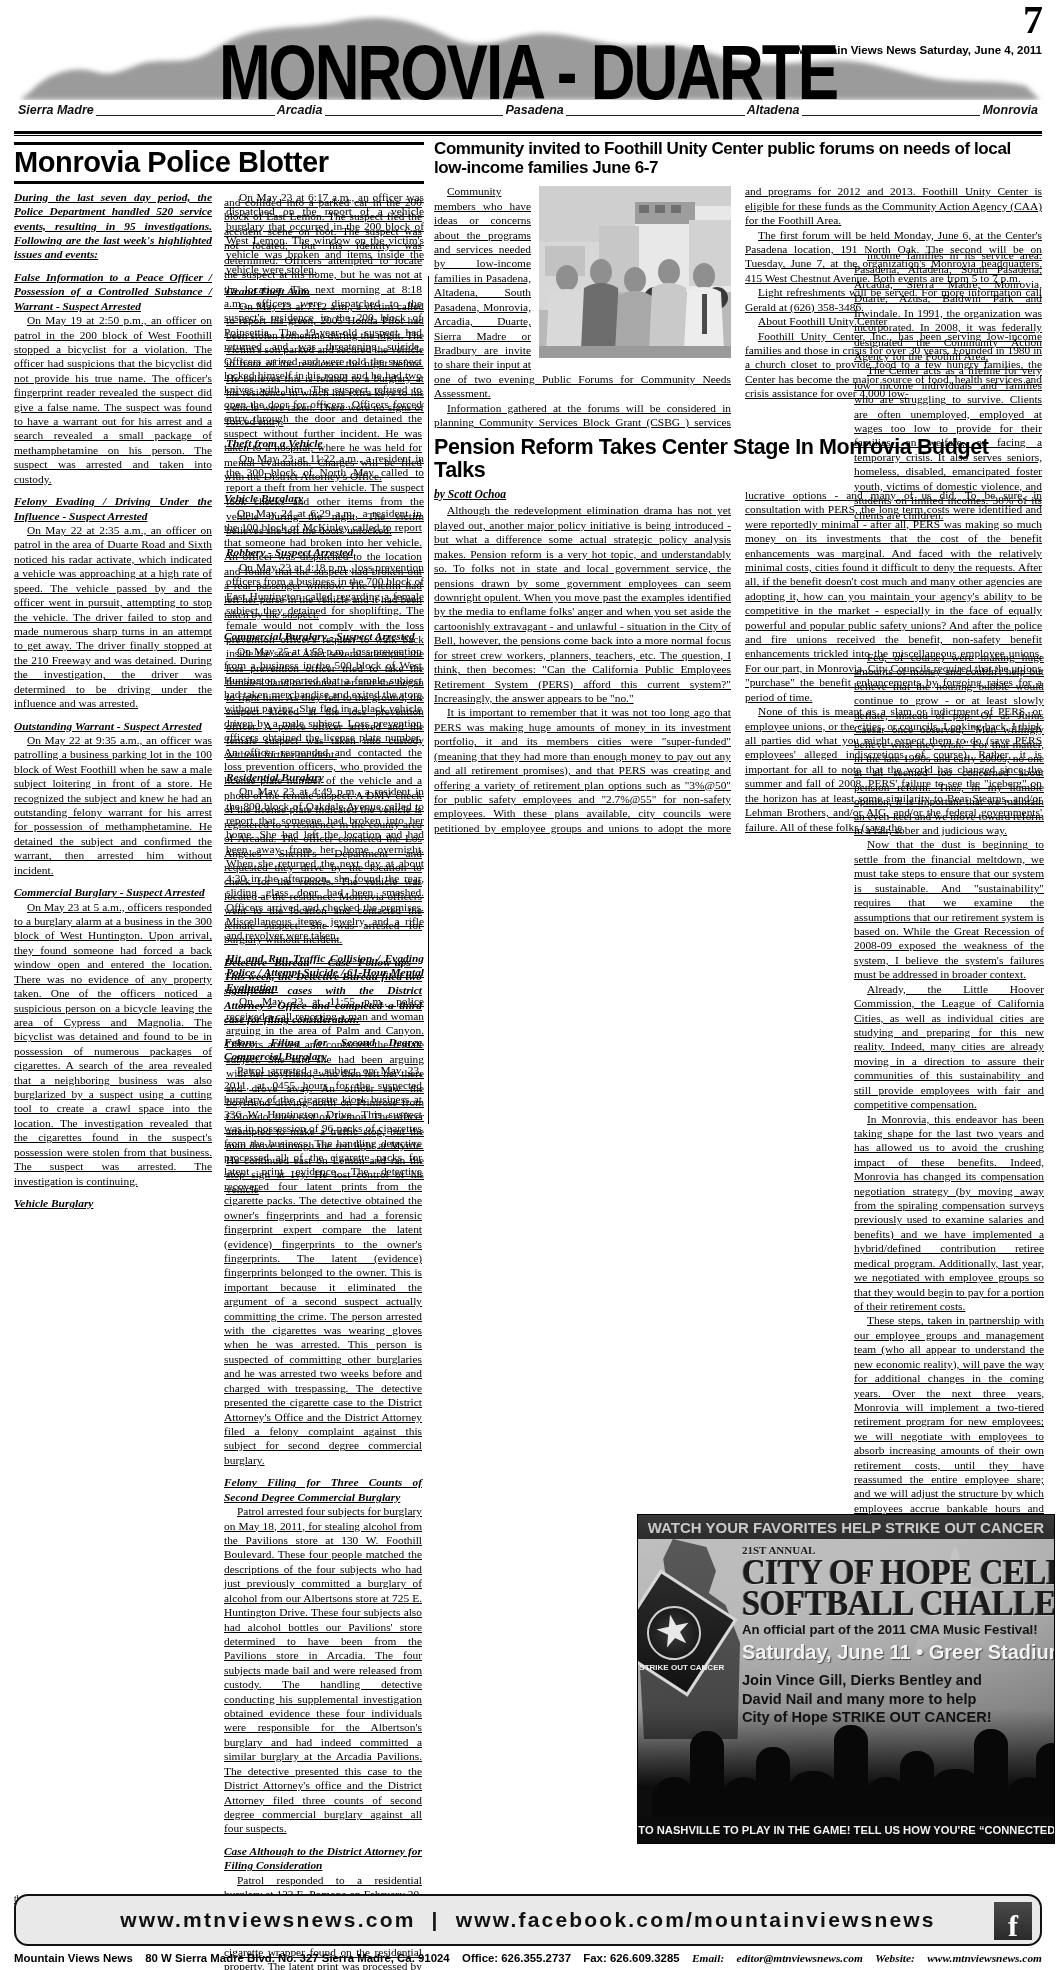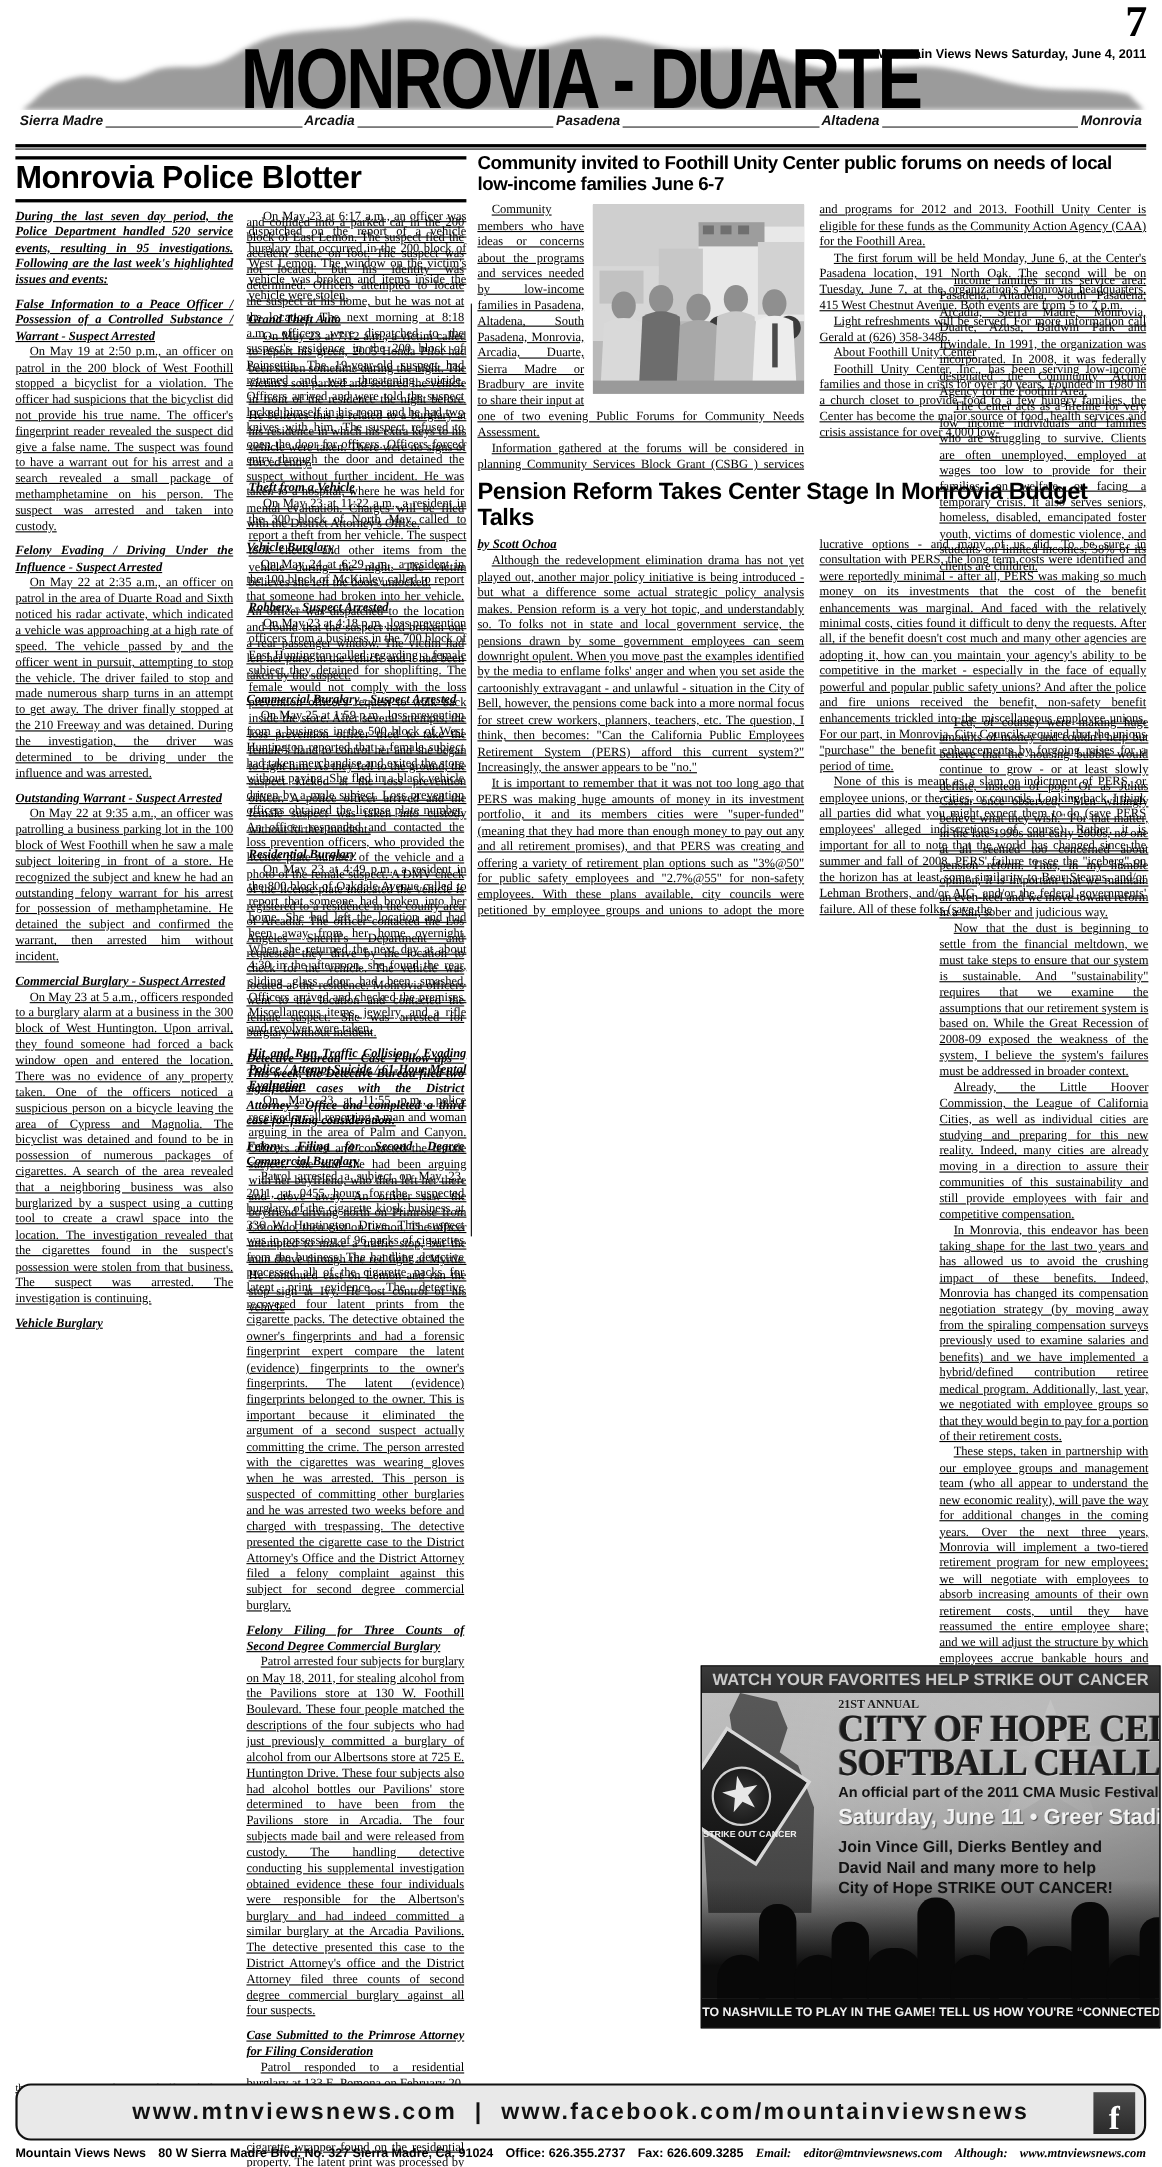--- a/index.html
+++ b/index.html
@@ -169,21 +169,21 @@
     font-size:8px; font-weight:bold; color:#f0f0f0;
     transform:rotate(12deg);
     white-space:nowrap;
   }
   .ad-ball {
     position:absolute; left:2px; bottom:12px; width:20px; height:20px; border-radius:50%;
     background:radial-gradient(circle at 35% 30%,#fff,#cfcfcf);
     border:1px solid #888;
   }
 
-  .ad-text { position:absolute; left:124px; top:6px; right:8px; }
+  .ad-text { position:absolute; left:104px; top:6px; right:8px; }
   .ad-annual {
     font-family:"Liberation Serif", serif;
     font-weight:bold; font-size:11px; color:#1a1a1a;
     letter-spacing:0px; line-height:1;
     text-shadow:0 1px 0 rgba(255,255,255,.35);
   }
   .ad-title1, .ad-title2 {
     font-family:"Liberation Serif", serif;
     font-weight:bold;
     font-size:33px;
@@ -418,21 +418,21 @@
   <p class="body noind">and collided into a parked car in the 200 block of East Lemon. The suspect fled the accident scene on foot. The suspect was not located, but his identity was determined. Officers attempted to locate the suspect at his home, but he was not at the location. The next morning at 8:18 a.m., officers were dispatched to the suspect's residence in the 200 block of Poinsettia. The 19-year-old suspect had returned and was threatening suicide. Officers arrived and were told the suspect locked himself in his room and he had two knives with him. The suspect refused to open the door for officers. Officers forced entry through the door and detained the suspect without further incident. He was taken to a hospital, where he was held for mental evaluation. Charges will be filed with the District Attorney's Office.</p>
   <p class="subhead body">Vehicle Burglary</p>
   <p class="body">On May 24 at 6:29 a.m., a resident in the 100 block of McKinley called to report that someone had broken into her vehicle. An officer was dispatched to the location and found that the suspect had broken out a rear passenger window. The victim had left her purse in the vehicle and it had been taken by the suspect.</p>
   <p class="subhead body">Commercial Burglary - Suspect Arrested</p>
   <p class="body">On May 25 at 1:59 p.m., loss prevention from a business in the 500 block of West Huntington reported that a female subject had taken merchandise and exited the store without paying. She fled in a black vehicle driven by a male subject. Loss prevention officers obtained the license plate number. An officer responded and contacted the loss prevention officers, who provided the license plate number of the vehicle and a photo of the female suspect. A DMV check of the license plate indicated the vehicle is registered to a residence in the county area of Arcadia. The officer contacted the Los Angeles Sheriff's Department and requested they drive by the location to check for the vehicle. The vehicle was located at the residence. Monrovia officers went to the location and contacted the female suspect. She was arrested for burglary without incident.</p>
   <p class="subhead body">Detective Bureau - Case Follow-ups - This week, the Detective Bureau filed two significant cases with the District Attorney's Office and completed a third case for filing consideration:</p>
   <p class="subhead body">Felony Filing for Second Degree Commercial Burglary</p>
   <p class="body">Patrol arrested a subject on May 23, 2011, at 0455 hours for the suspected burglary of the cigarette kiosk business at 336 W. Huntington Drive. This suspect was in possession of 96 packs of cigarettes from the business. The handling detective processed all of the cigarette packs for latent print evidence. The detective recovered four latent prints from the cigarette packs. The detective obtained the owner's fingerprints and had a forensic fingerprint expert compare the latent (evidence) fingerprints to the owner's fingerprints. The latent (evidence) fingerprints belonged to the owner. This is important because it eliminated the argument of a second suspect actually committing the crime. The person arrested with the cigarettes was wearing gloves when he was arrested. This person is suspected of committing other burglaries and he was arrested two weeks before and charged with trespassing. The detective presented the cigarette case to the District Attorney's Office and the District Attorney filed a felony complaint against this subject for second degree commercial burglary.</p>
   <p class="subhead body">Felony Filing for Three Counts of Second Degree Commercial Burglary</p>
   <p class="body">Patrol arrested four subjects for burglary on May 18, 2011, for stealing alcohol from the Pavilions store at 130 W. Foothill Boulevard. These four people matched the descriptions of the four subjects who had just previously committed a burglary of alcohol from our Albertsons store at 725 E. Huntington Drive. These four subjects also had alcohol bottles our Pavilions' store determined to have been from the Pavilions store in Arcadia. The four subjects made bail and were released from custody. The handling detective conducting his supplemental investigation obtained evidence these four individuals were responsible for the Albertson's burglary and had indeed committed a similar burglary at the Arcadia Pavilions. The detective presented this case to the District Attorney's office and the District Attorney filed three counts of second degree commercial burglary against all four suspects.</p>
-  <p class="subhead body">Case Submitted to the Primrose Attorney for Filing Consideration</p>
+  <p class="subhead body">Case Although to the District Attorney for Filing Consideration</p>
   <p class="body">Patrol responded to a residential burglary at 133 E. Pomona on February 20, 2011. The suspect stole $5,950 worth of women's jewelry. The handling patrol officer obtained a latent print from a cigarette wrapper found on the residential property. The latent print was processed by the Crime Lab and the print was identified. The handling detective conducted his supplemental investigation and discovered this subject had been arrested by deputies from the Temple City substation on the same day as our burglary. Our detective coordinated with the Temple City detective and learned this subject was arrested with women's jewelry in his possession which the deputies booked into their evidence system as property under observation. Our detective contacted the victim and the victim identified the jewelry as hers. The jewelry was returned to the victim. The detective has submitted this case to the District Attorney to obtain an arrest warrant case of residential burglary against the suspect.</p>
 </div>
 
 <div style="position:absolute; left:854px; top:248px; width:188px;">
   <p class="body">income families in its service area: Pasadena, Altadena, South Pasadena, Arcadia, Sierra Madre, Monrovia, Duarte, Azusa, Baldwin Park and Irwindale. In 1991, the organization was incorporated. In 2008, it was federally designated the Community Action Agency for the Foothill Area.</p>
   <p class="body">The Center acts as a lifeline for very low income individuals and families who are struggling to survive. Clients are often unemployed, employed at wages too low to provide for their families, on welfare, or facing a temporary crisis. It also serves seniors, homeless, disabled, emancipated foster youth, victims of domestic violence, and students on limited incomes. 38% of its clients are children.</p>
 </div>
 
 <div style="position:absolute; left:854px; top:650px; width:190px;">
   <p class="body">Fed, of course) were making huge amounts of money and couldn't help but believe that the housing bubble would continue to grow - or at least slowly deflate, instead of pop. Or as Julius Caesar once observed, "Men willingly believe what they wish." For that matter, in the late 1990s and early 2000s, no one at all seemed too concerned about pension reform. Thus, in my humble opinion, it is important that we maintain an even-keel and we move toward reform in a fair, sober and judicious way.</p>
@@ -505,16 +505,16 @@
     <span class="ftext">www.facebook.com/mountainviewsnews</span>
     <span class="fb-icon">f</span>
   </div>
   <div class="colophon">
     <span>Mountain Views News</span>
     <span>80 W Sierra Madre Blvd.  No. 327   Sierra Madre, Ca.  91024</span>
     <span>Office:  626.355.2737</span>
     <span>Fax:  626.609.3285</span>
     <span class="it">Email:</span>
     <span class="it">editor@mtnviewsnews.com</span>
-    <span class="it">Although:</span>
+    <span class="it">Website:</span>
     <span class="it">www.mtnviewsnews.com</span>
   </div>
 </div>
 
 </body></html>

